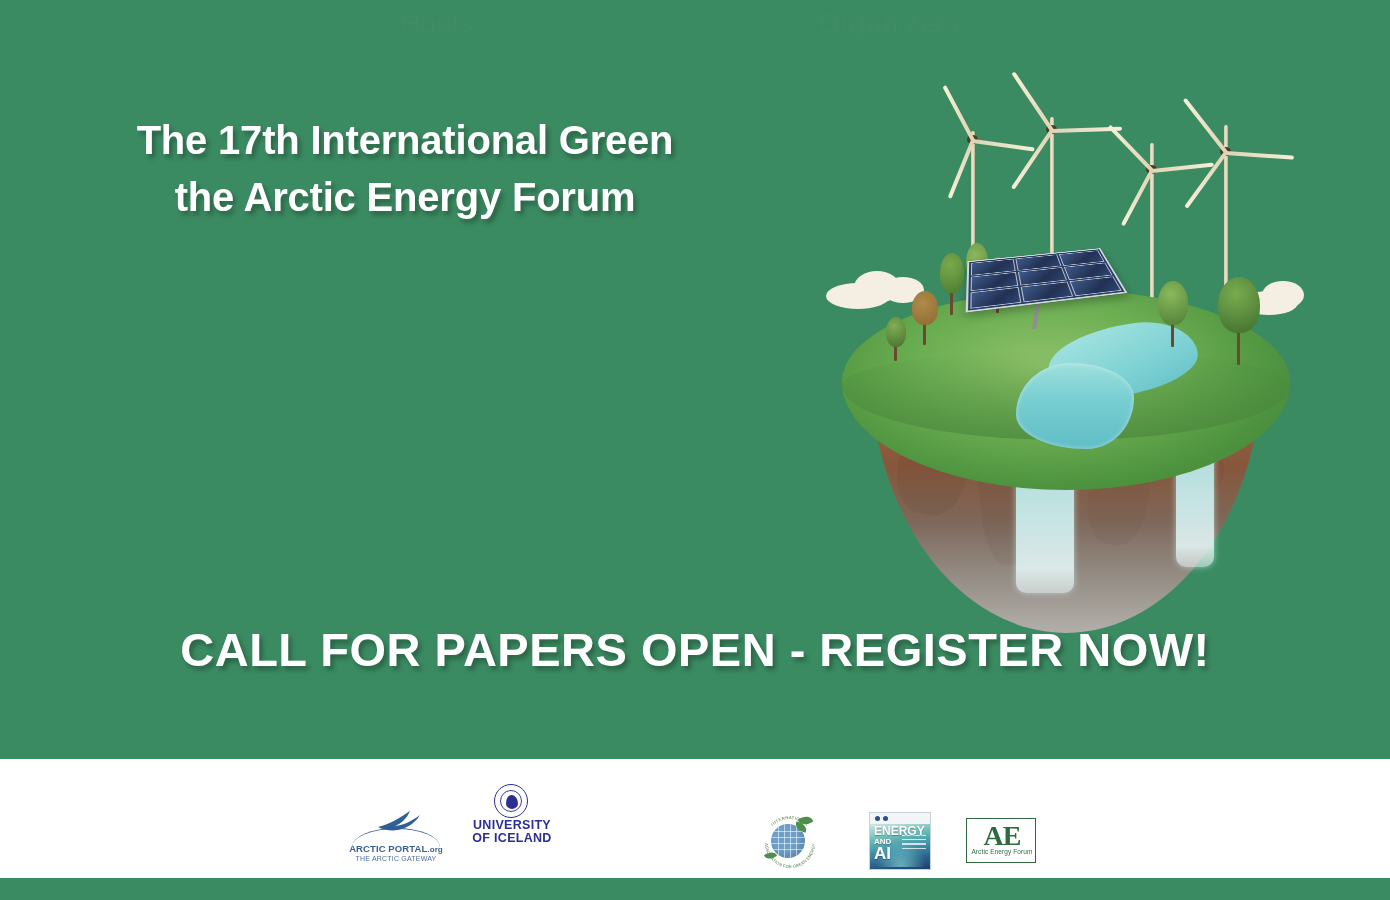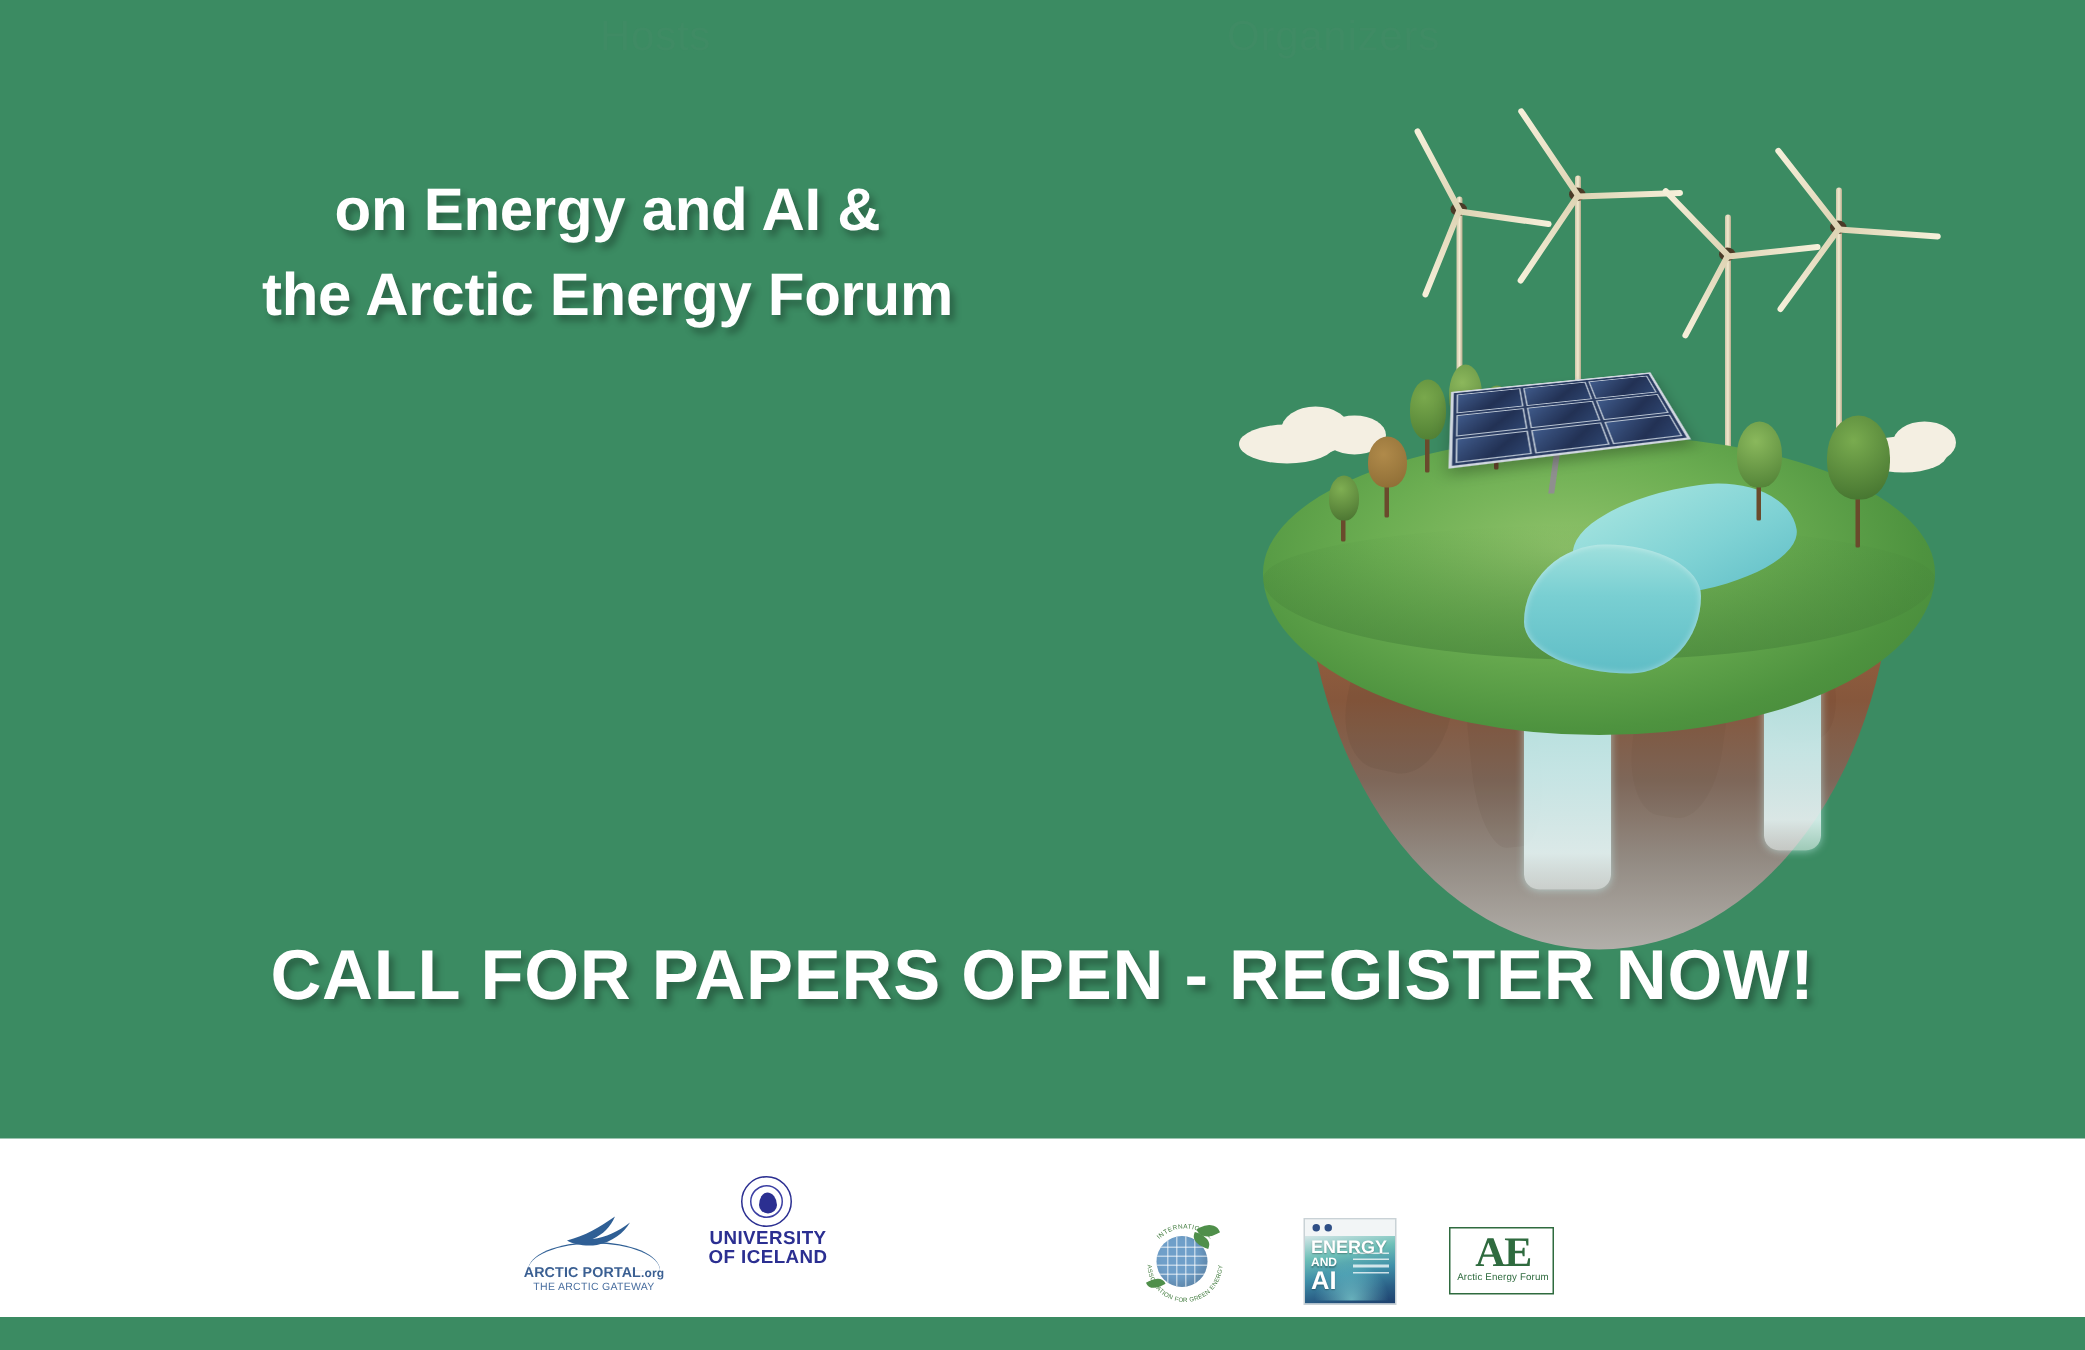--- a/index.html
+++ b/index.html
@@ -224,21 +224,21 @@
                background: #8f8f8f; transform: skewX(-8deg); }
 </style>
 </head>
 <body>
 
 <div id="poster">
 
   <div class="text-col">
 
     <div class="title">
-      <span class="l">on Energy and AI &amp;</span>
+      <span class="l">The 17th International Green</span>
       <span class="l">the Arctic Energy Forum</span>
     </div>
 
   </div>
 
   <div class="cta">CALL FOR PAPERS OPEN - REGISTER NOW!</div>
 
   <div class="island">
 
     <div class="clouds">

